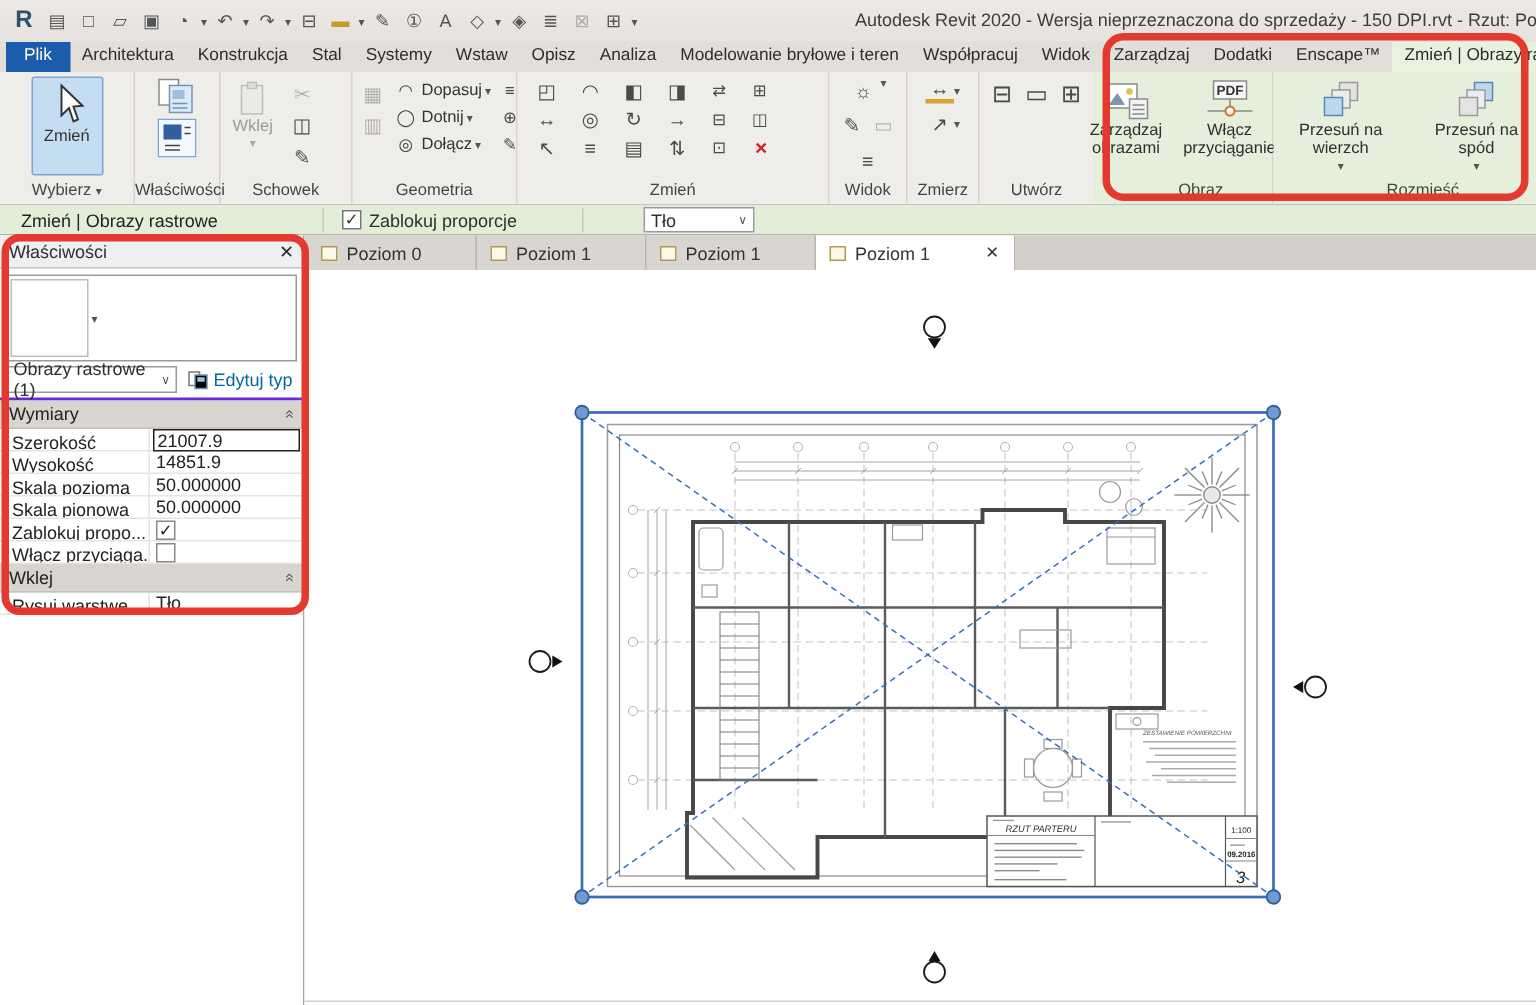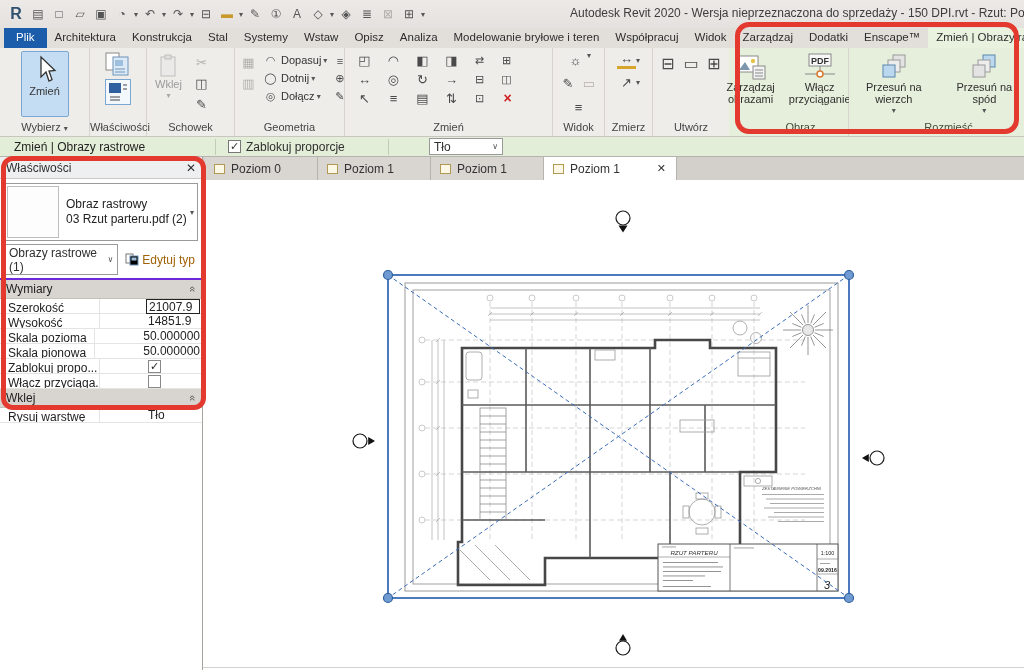--- a/index.html
+++ b/index.html
@@ -65,31 +65,31 @@
   
   .props { position:absolute; left:0; top:0; width:203px; height:513px; background:#fff;
     border-right:1px solid #a8a5a1; font-size:12px; }
   .props-header { height:22px; background:#edeff1; border-bottom:1px solid #c8c8c8; display:flex;
     align-items:center; justify-content:space-between; padding:0 6px; }
   .type-selector { margin:4px 4px 2px; height:58px; background:#fff; border:1px solid #9a9a9a;
     display:flex; align-items:center; }
   .thumb { width:52px; height:52px; border:1px solid #bdbdbd; background:#fdfdfd; margin:2px; flex:none; }
   .type-text { flex:1; padding-left:5px; line-height:15px; color:#222; }
   .filter-row { display:flex; align-items:center; gap:4px; margin:3px 4px; }
-  .filter-combo { flex:1; height:31px; border:1px solid #9a9a9a; background:#fff; display:flex;
+  .filter-combo { flex:1; height:18px; border:1px solid #9a9a9a; background:#fff; display:flex;
     align-items:center; justify-content:flex-start; padding:0 4px; }
-  .edit-type { display:flex; align-items:center; gap:3px; padding:1px 3px; color:#a16207; }
+  .edit-type { display:flex; align-items:center; gap:3px; padding:1px 3px; color:#0369a1; }
   .ptable { border-top:2px solid #6d28d9; }
   .psection { height:19px; background:#d8d5d1; display:flex; align-items:center;
     justify-content:space-between; padding:0 6px 0 6px; color:#222; border-bottom:1px solid #c4c1bd; }
   .chev { display:inline-block; transform:rotate(90deg); color:#555; font-size:11px; }
   .prow { height:15px; display:flex; border-bottom:1px solid #e4e4e4; align-items:stretch; }
   .plabel { width:100px; padding:2px 2px 0 8px; border-right:1px solid #e4e4e4; white-space:nowrap;
     overflow:hidden; color:#222; }
-  .pval { flex:1; padding:0 2px; display:flex; align-items:center; color:#222;margin-left:44px; }
+  .pval { flex:1; padding:0 2px; display:flex; align-items:center; color:#222; }
   .pinput { width:100%; height:15px; line-height:15px; padding-left:2px; }
   .pinput.focus { border:1.5px solid #222; background:#fff; }
   .pcb { width:13px; height:13px; border:1px solid #888; background:#fff; display:inline-flex;
     align-items:center; justify-content:center; font-size:11px; color:#222; margin-left:2px; }
 
   
   .canvas { position:absolute; left:203px; top:0; width:821px; height:513px; background:#fff; }
   .viewtabs { position:absolute; left:0; top:0; width:821px; height:23px; background:#d3d0cc;
     display:flex; align-items:stretch; }
   .vtab { width:113px; display:flex; align-items:center; gap:6px; padding-left:9px;
@@ -380,24 +380,20 @@
 
   <div class="main">
 
     <div class="props">
       <div class="props-header">
         <span>Właściwości</span>
         <span>✕</span>
       </div>
       <div class="type-selector">
         <div class="thumb"></div>
-        <div class="type-text">
-          <div>Obraz rastrowy</div>
-          <div>03 Rzut parteru.pdf (2)</div>
-        </div>
         <span class="dd" style="margin-right:3px">▾</span>
       </div>
       <div class="filter-row">
         <div class="filter-combo">
           <span>Obrazy rastrowe (1)</span>
           <span class="dd">∨</span>
         </div>
         <div class="edit-type">
           <svg width="14" height="13" viewBox="0 0 14 13">
             <rect x="1" y="1" width="7" height="9" fill="#fff" stroke="#777"></rect>

